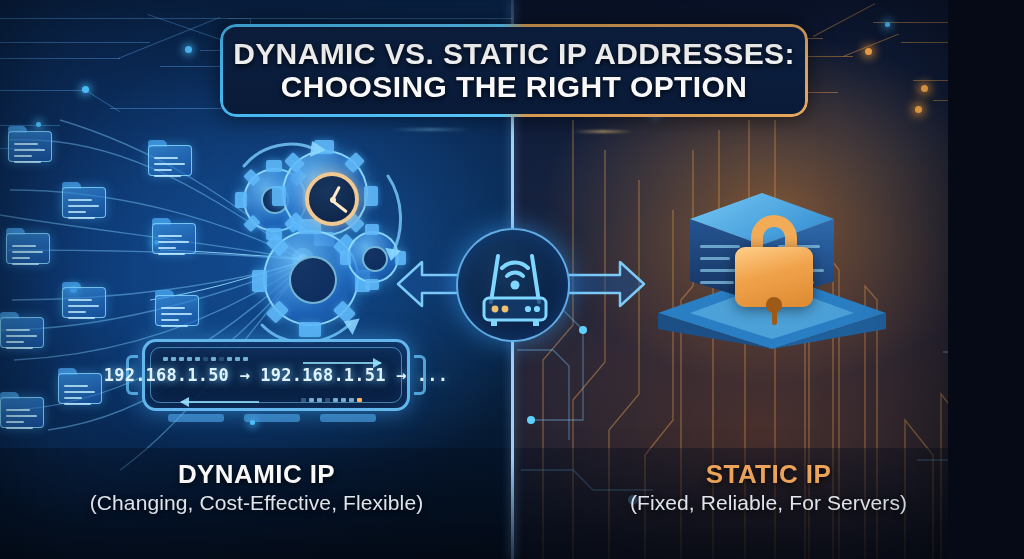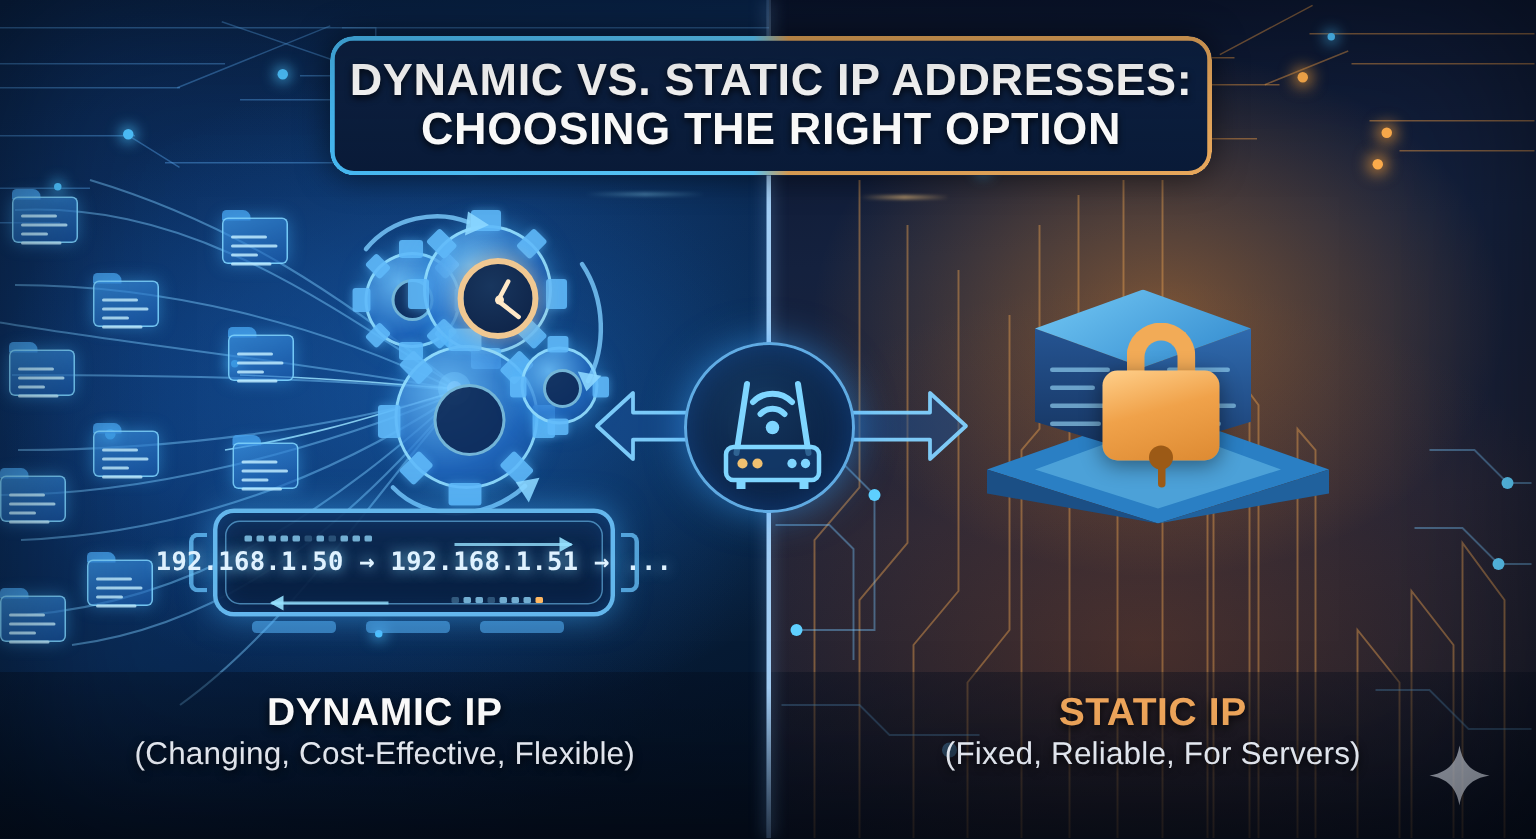--- a/index.html
+++ b/index.html
@@ -2,21 +2,21 @@
 <html><head>
 <meta charset="utf-8">
 <style>
   * { margin:0; padding:0; box-sizing:border-box; }
   html,body{
     width:1024px; height:559px; overflow:hidden;
     background:#050a16;
     font-family:"Liberation Sans", sans-serif;
   }
   #stage{
-    position:relative; width:1024px; height:559px; overflow:hidden;
+    position:relative; width:948px; height:559px; overflow:hidden;
     background:#07101f;
   }
 
   
   .half{ position:absolute; top:0; height:559px; overflow:hidden; }
   .half-left{ left:0; width:513px;
     background:
       radial-gradient(ellipse 420px 300px at 300px 260px, rgba(30,120,220,.45), rgba(8,30,70,0) 72%),
       radial-gradient(ellipse 520px 420px at 120px 300px, rgba(14,62,130,.55), rgba(6,20,50,0) 75%),
       linear-gradient(160deg,#0a2348 0%,#0b2a55 35%,#07203f 65%,#061528 100%);

